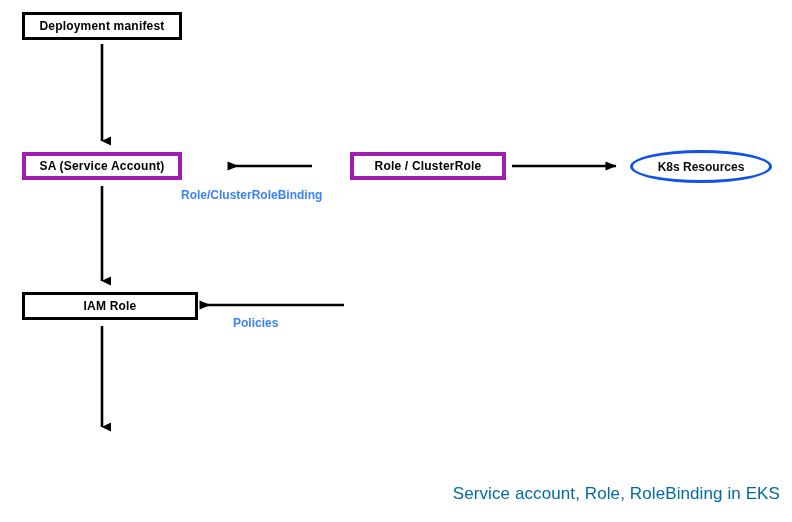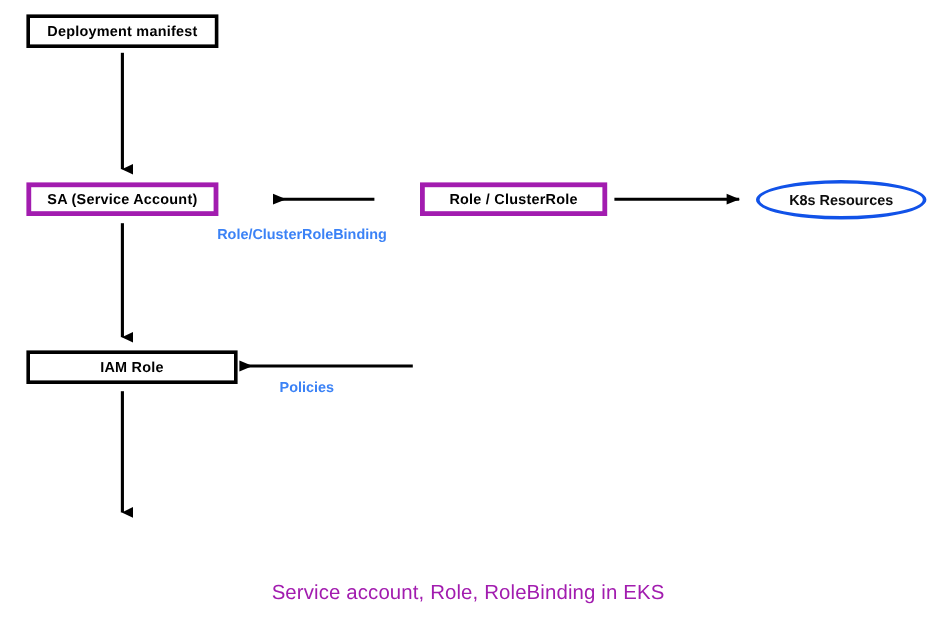--- a/index.html
+++ b/index.html
@@ -66,25 +66,25 @@
     font-weight: bold;
     color: #3b82f6;
     white-space: nowrap;
   }
   
   #caption {
     position: absolute;
     left: 0;
     top: 484px;
     width: 780px;
-    text-align: center;
+    text-align: right;
     font-family: "Liberation Sans", sans-serif;
     font-size: 17px;
     font-weight: normal;
-    color: #a21caf;
+    color: #0369a1;
     letter-spacing: 0.1px;
   }
 </style>
 </head>
 <body>
 
 <div id="canvas">
 
   <svg id="diagram-svg" viewBox="0 0 792 522" xmlns="http://www.w3.org/2000/svg">
     <defs>

